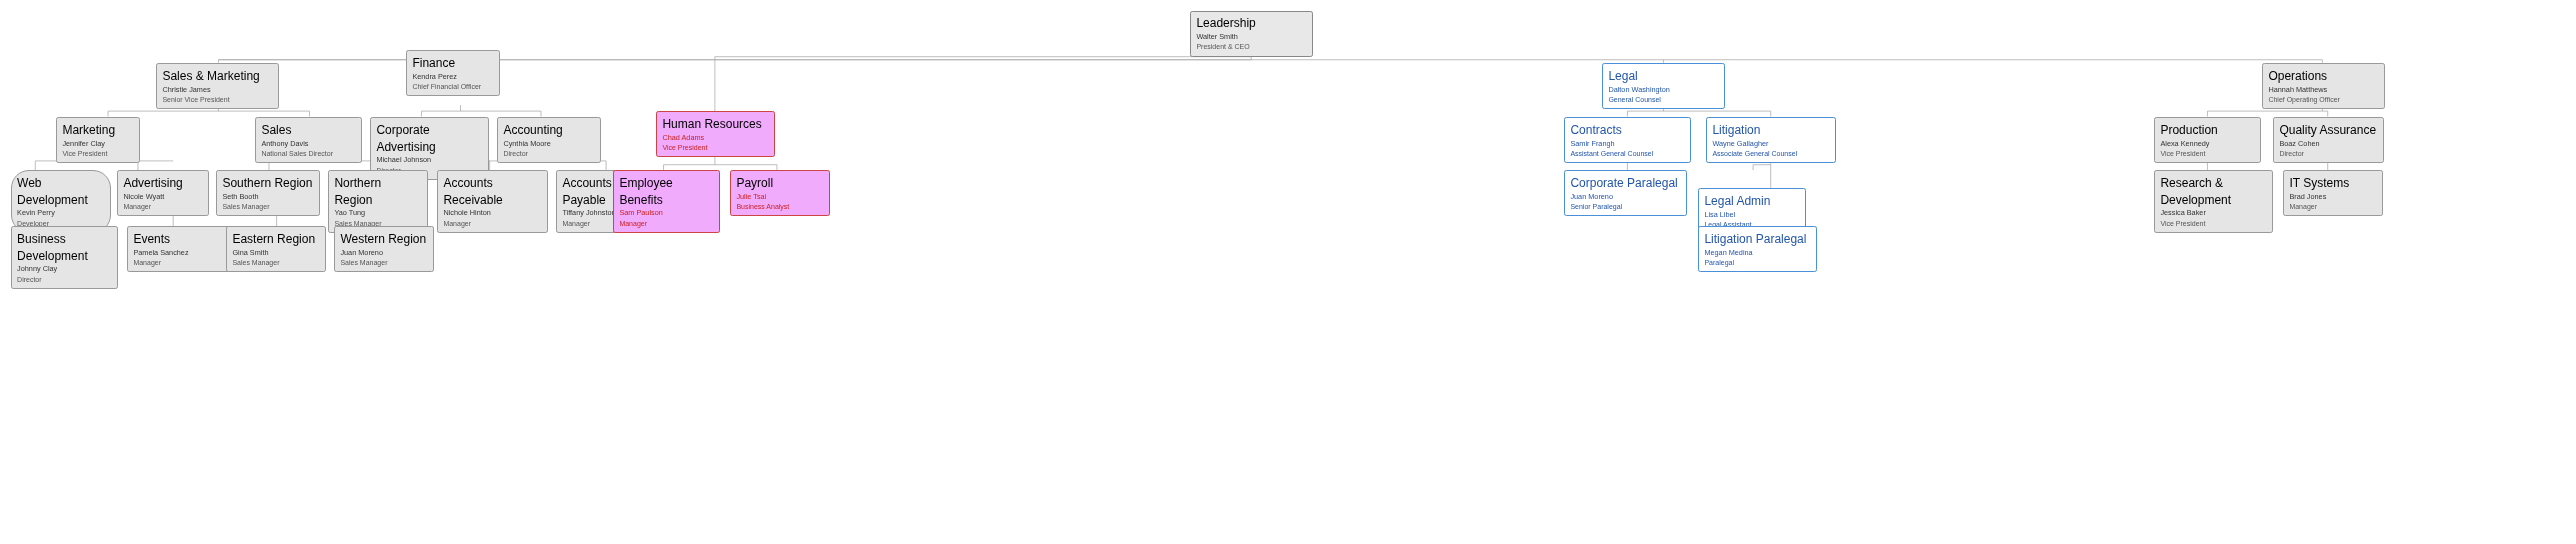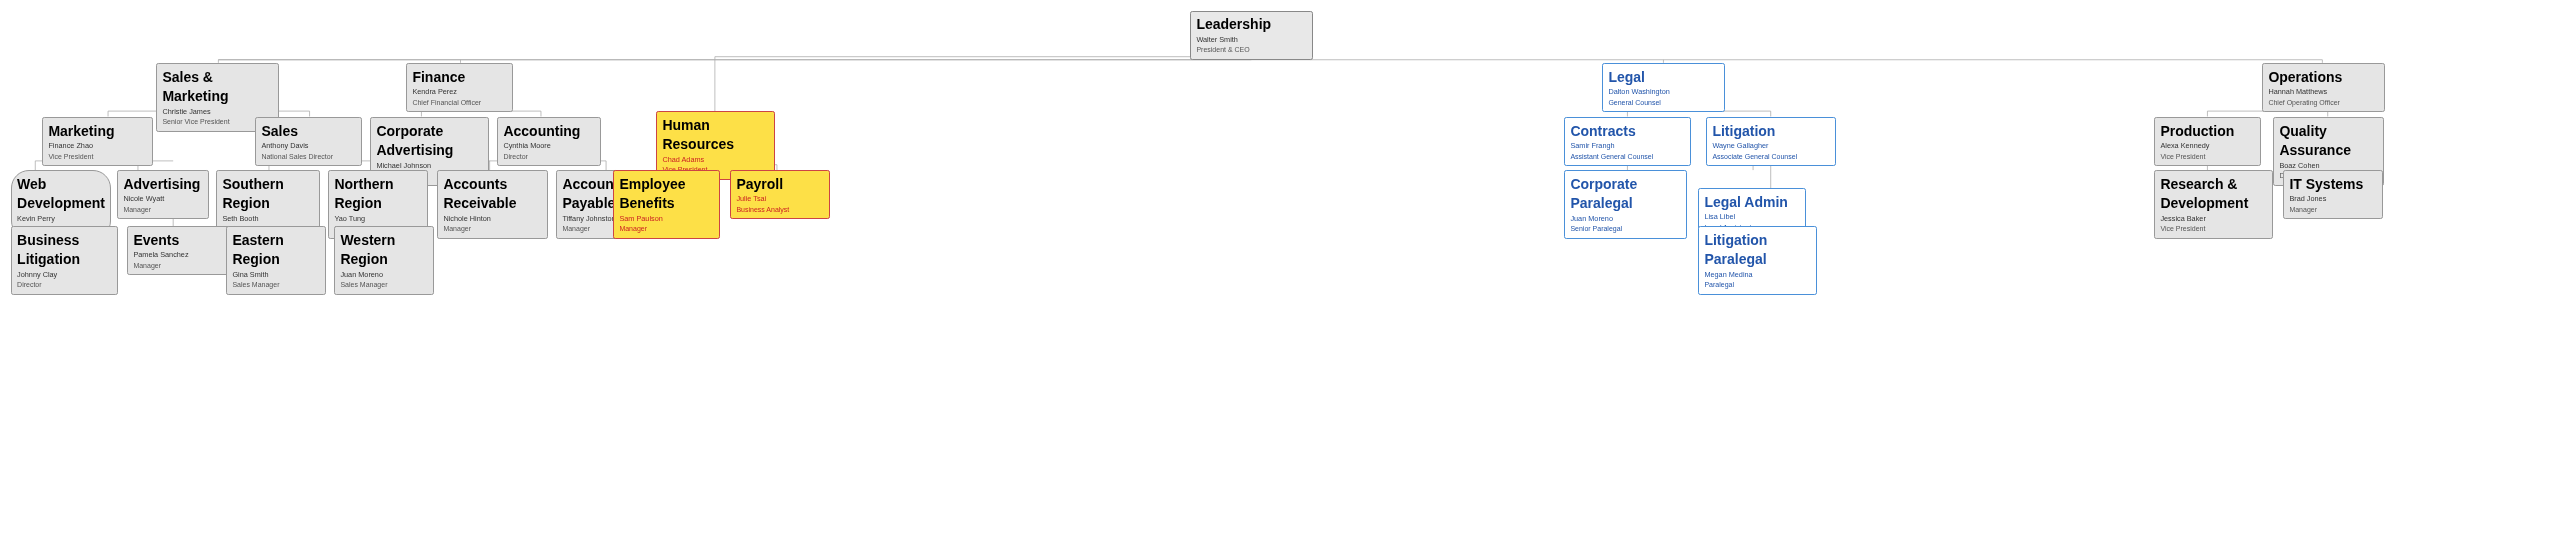--- a/index.html
+++ b/index.html
@@ -18,22 +18,22 @@
     }
     .node {
       position: absolute;
       border: 0.8px solid #999;
       background: #e5e5e5;
       padding: 3.8px 5.4px;
       border-radius: 2.3px;
       line-height: 1.4;
     }
     .node-title {
-      font-weight: bold;
-      font-size: 14px;
+      font-weight: normal;
+      font-size: 12px;
       color: #000;
     }
     .node-name {
       font-size: 7.3px;
       color: #333;
     }
     .node-role {
       font-size: 7px;
       color: #555;
     }
@@ -41,21 +41,21 @@
     .node-blue {
       border: 1.2px solid #4a90d9;
       background: #fff;
     }
     .node-blue .node-title { color: #2255aa; }
     .node-blue .node-name { color: #2255aa; }
     .node-blue .node-role { color: #2255aa; }
     
     .node-red {
       border: 1.2px solid #cc4444;
-      background: #fde047;
+      background: #f0abfc;
     }
     .node-red .node-title { color: #000; }
     .node-red .node-name { color: #cc2222; }
     .node-red .node-role { color: #cc2222; }
     
     .node-leader {
       border: 1.2px solid #888;
       background: #e8e8e8;
     }
 
@@ -164,41 +164,41 @@
     <div class="node-name">Walter Smith</div>
     <div class="node-role">President &amp; CEO</div>
   </div>
 
   <div class="node" style="left:156px; top:63px; width:123px;">
     <div class="node-title">Sales &amp; Marketing</div>
     <div class="node-name">Christie James</div>
     <div class="node-role">Senior Vice President</div>
   </div>
 
-  <div class="node" style="left:406px; top:63px; width:107px;">
+  <div class="node" style="left:406px; top:50px; width:94px;">
     <div class="node-title">Finance</div>
     <div class="node-name">Kendra Perez</div>
     <div class="node-role">Chief Financial Officer</div>
   </div>
 
   <div class="node node-blue" style="left:1602px; top:63px; width:123px;">
     <div class="node-title">Legal</div>
     <div class="node-name">Dalton Washington</div>
     <div class="node-role">General Counsel</div>
   </div>
 
   <div class="node" style="left:2262px; top:63px; width:123px;">
     <div class="node-title">Operations</div>
     <div class="node-name">Hannah Matthews</div>
     <div class="node-role">Chief Operating Officer</div>
   </div>
 
-  <div class="node" style="left:42px; top:117px; width:111px;">
+  <div class="node" style="left:56px; top:117px; width:84px;">
     <div class="node-title">Marketing</div>
-    <div class="node-name">Finance Zhao</div>
+    <div class="node-name">Jennifer Clay</div>
     <div class="node-role">Vice President</div>
   </div>
 
   <div class="node" style="left:255px; top:117px; width:107px;">
     <div class="node-title">Sales</div>
     <div class="node-name">Anthony Davis</div>
     <div class="node-role">National Sales Director</div>
   </div>
 
   <div class="node" style="left:370px; top:117px; width:119px;">
@@ -309,21 +309,21 @@
     <div class="node-role">Vice President</div>
   </div>
 
   <div class="node" style="left:2283px; top:170px; width:100px;">
     <div class="node-title">IT Systems</div>
     <div class="node-name">Brad Jones</div>
     <div class="node-role">Manager</div>
   </div>
 
   <div class="node" style="left:10.7px; top:226px; width:107px;">
-    <div class="node-title">Business Litigation</div>
+    <div class="node-title">Business Development</div>
     <div class="node-name">Johnny Clay</div>
     <div class="node-role">Director</div>
   </div>
 
   <div class="node" style="left:127px; top:226px; width:110px;">
     <div class="node-title">Events</div>
     <div class="node-name">Pamela Sanchez</div>
     <div class="node-role">Manager</div>
   </div>
 

